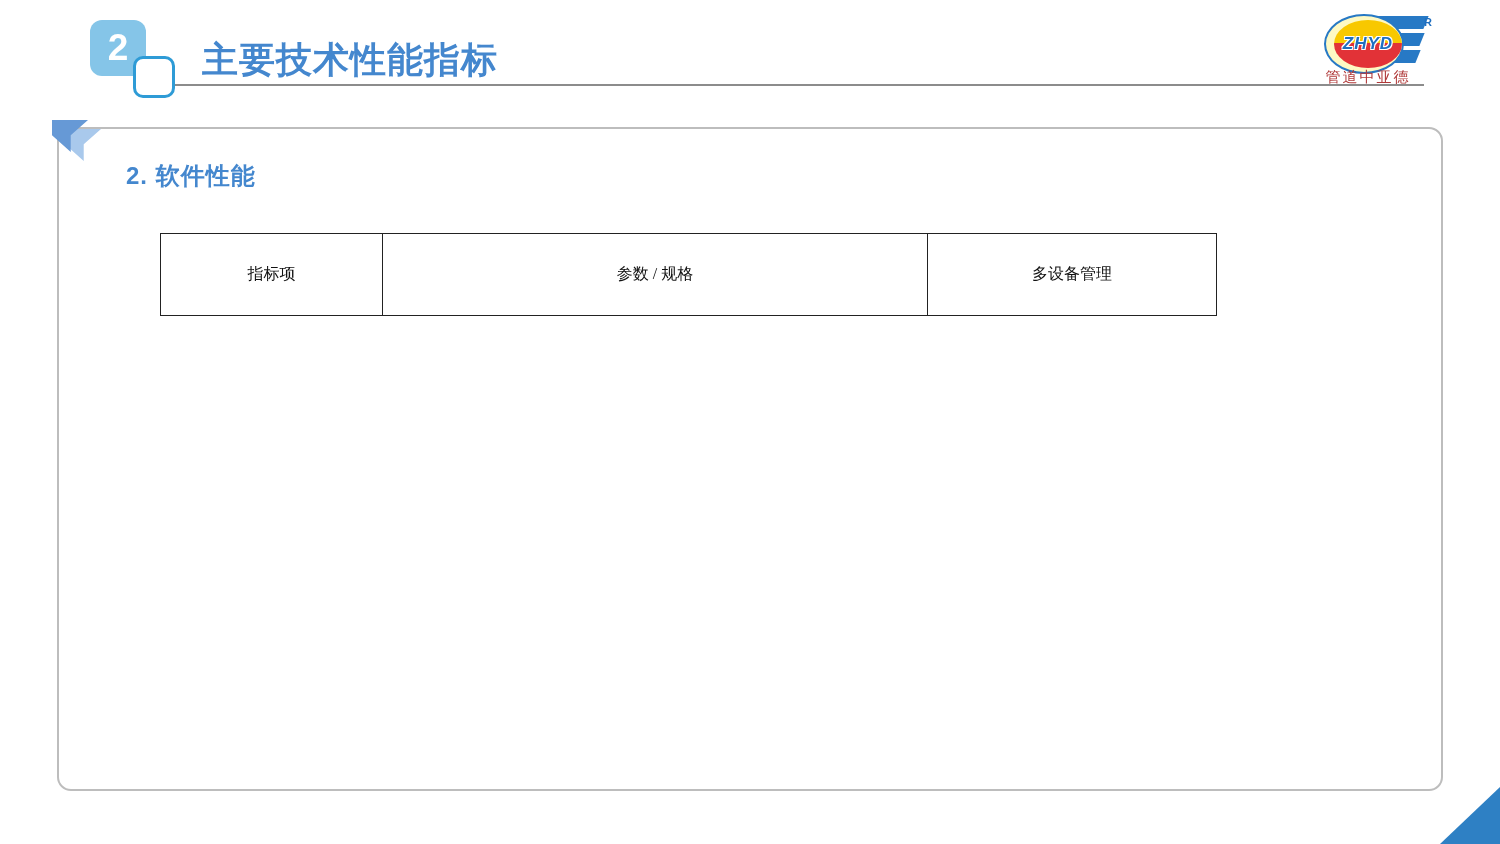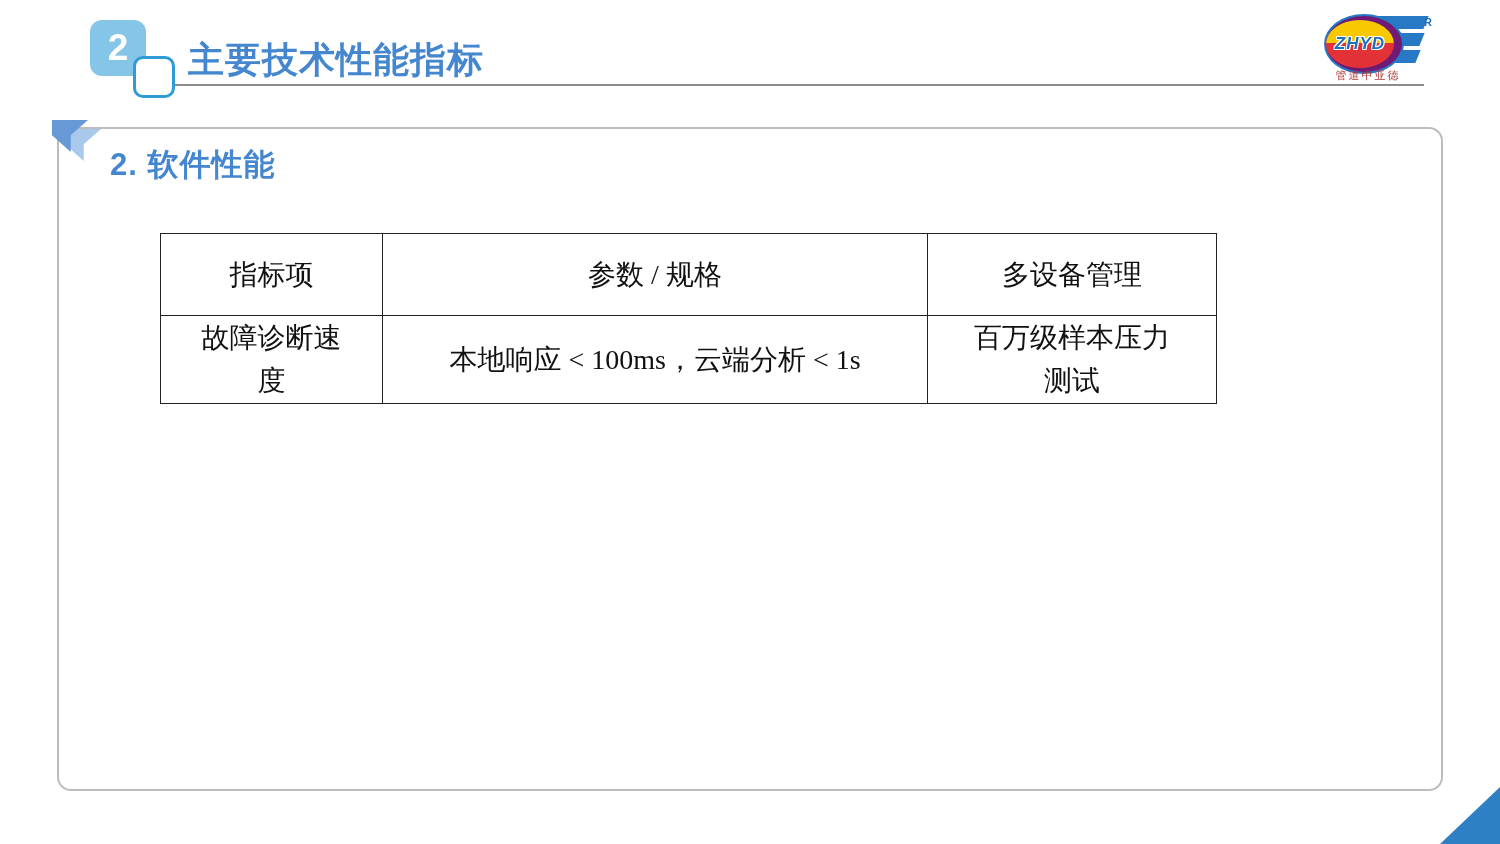--- a/index.html
+++ b/index.html
@@ -25,21 +25,21 @@
   }
   .badge-outline {
     position: absolute; left: 133px; top: 56px;
     width: 36px; height: 36px;
     background: #ffffff;
     border: 3px solid #2e9bd6;
     border-radius: 10px;
     z-index: 3;
   }
   .page-title {
-    position: absolute; left: 188px; top: 36px;
+    position: absolute; left: 202px; top: 36px;
     margin: 0;
     font-size: 36px; font-weight: bold;
     color: #4487ce;
     letter-spacing: 1px;
   }
   .header-divider {
     position: absolute; left: 172px; top: 84px;
     width: 1252px; height: 2px;
     background: #8c8c8c;
   }
@@ -51,44 +51,44 @@
     width: 62px; height: 13px;
     background: #2779c5;
     margin-bottom: 4px;
     transform: skewX(-22deg);
   }
   .logo-bar.b2 { width: 58px; }
   .logo-bar.b3 { width: 54px; }
   .logo-oval-ring {
     position: absolute; left: 2px; top: 6px;
     width: 76px; height: 56px;
-    background: #701a75;
+    background: #fef9c3;
     border: 2px solid #2779c5;
     border-radius: 50%;
-    display: flex; align-items: center; justify-content: flex-start;
+    display: flex; align-items: center; justify-content: flex-end;
   }
   .logo-oval {
     width: 68px; height: 48px;
     border-radius: 50%;
     background: linear-gradient(to bottom, #f8c800 0%, #f8c800 48%, #e23237 48%, #e23237 100%);
     display: flex; align-items: center; justify-content: center;
   }
   .logo-text {
     font-size: 17px; font-weight: bold; font-style: italic;
     color: #1f6fc0; letter-spacing: 1px;
     text-shadow: -1px -1px 0 #fff, 1px -1px 0 #fff, -1px 1px 0 #fff, 1px 1px 0 #fff;
   }
   .logo-reg {
     position: absolute; left: 102px; top: 8px;
     font-size: 11px; font-weight: bold; color: #1f6fc0;
   }
   .logo-sub {
     position: absolute; left: 0px; top: 60px; width: 92px;
     text-align: center;
-    font-size: 11px; color: #b03a3a; letter-spacing: 2px;
+    font-size: 15px; color: #b03a3a; letter-spacing: 2px;
     white-space: nowrap;
   }
 
   
   .card {
     position: absolute; left: 57px; top: 127px;
     width: 1386px; height: 664px;
     background: #ffffff;
     border: 2px solid #bdbdbd;
     border-radius: 14px;
@@ -102,43 +102,43 @@
     clip-path: polygon(0 0, 100% 0, 52% 48%, 52% 100%, 0 48%);
   }
   .corner-dark {
     position: absolute; left: 0px; top: 0px;
     width: 36px; height: 32px;
     background: #6699d6;
     clip-path: polygon(0 0, 100% 0, 52% 48%, 52% 100%, 0 48%);
   }
   .section-title {
     position: absolute; left: 110px; top: 144px;
-    margin: 0;
-    font-size: 31px; font-weight: bold;
+    margin: 16px;
+    font-size: 24px; font-weight: bold;
     color: #4487ce;
     letter-spacing: 1px;
   }
 
   
   .spec-table {
     position: absolute; left: 160px; top: 233px;
     width: 1056px;
     border-collapse: collapse;
     table-layout: fixed;
     font-family: "Liberation Serif", "DejaVu Serif", serif;
     color: #111111;
   }
   .spec-table col.c1 { width: 222px; }
   .spec-table col.c2 { width: 545px; }
   .spec-table col.c3 { width: 289px; }
   .spec-table th, .spec-table td {
     border: 1.5px solid #222222;
     text-align: center;
     vertical-align: middle;
-    font-size: 28px;
+    font-size: 16px;
     font-weight: normal;
     padding: 0 40px;
     line-height: 1.55;
   }
   .spec-table thead th { height: 81px; }
   .spec-table tr.r1 td { height: 65px; }
   .spec-table tr.r2 td { height: 64px; }
   .spec-table tr.r3 td { height: 105px; }
 
   
@@ -188,23 +188,18 @@
         <col class="c3">
       </colgroup>
     <thead>
       <tr>
         <th>指标项</th>
         <th>参数 / 规格</th>
         <th>多设备管理</th>
       </tr>
     </thead>
     <tbody>
-      <tr class="r1">
-        <td>故障诊断速度</td>
-        <td>本地响应 &lt; 100ms，云端分析 &lt; 1s</td>
-        <td>百万级样本压力测试</td>
-      </tr>
     </tbody>
   </table>
 
   <div class="bottom-triangle"></div>
 
 </div>
 
 </body></html>

